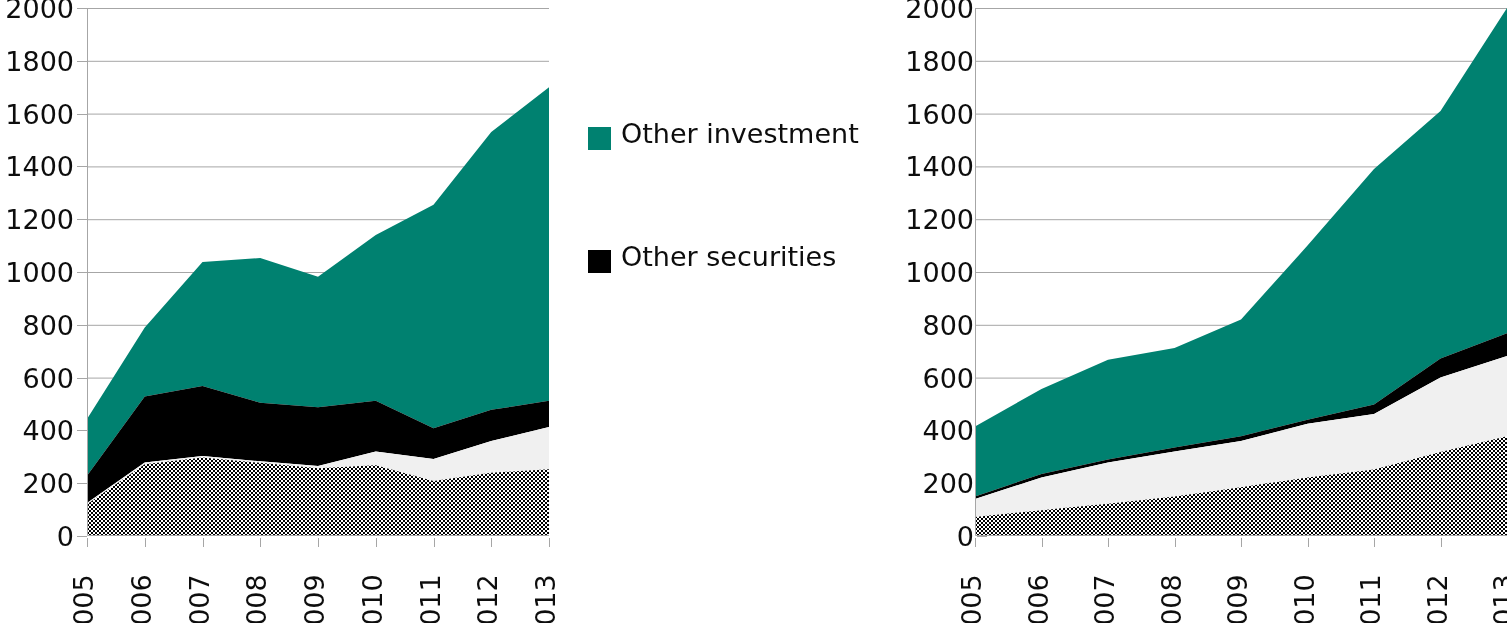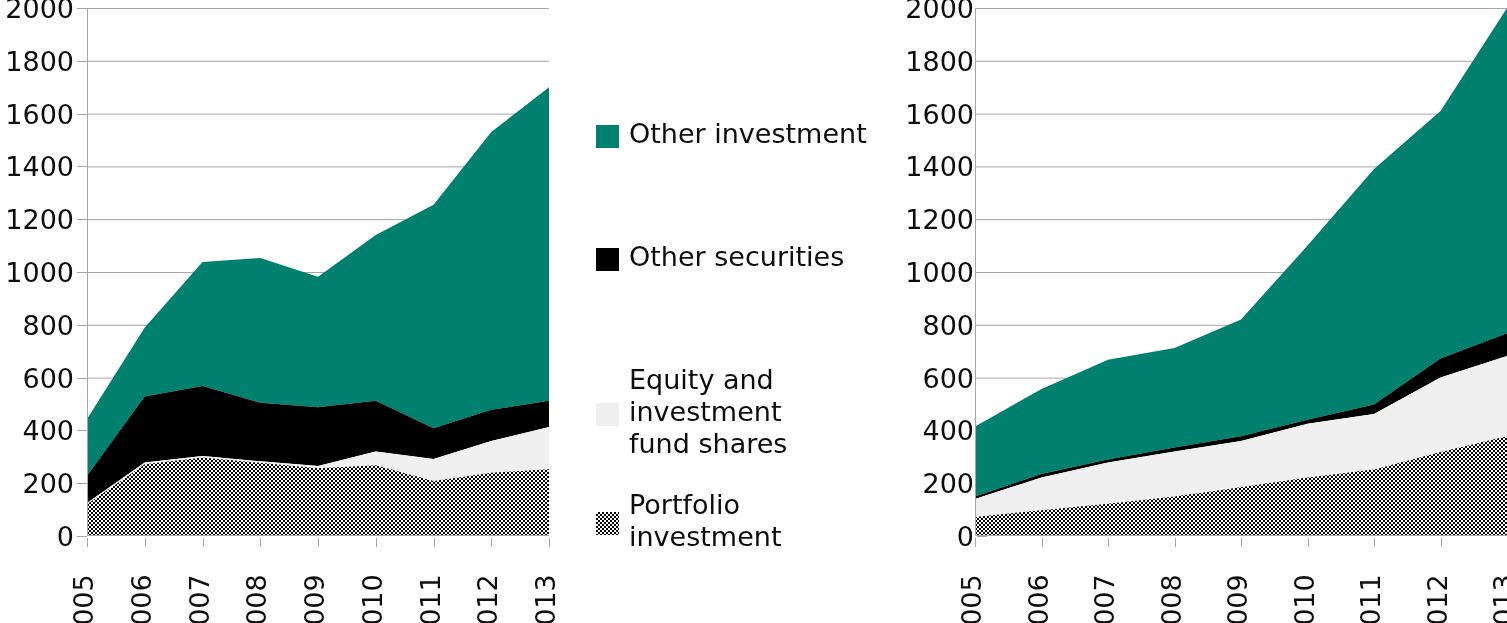--- a/index.html
+++ b/index.html
@@ -38,22 +38,22 @@
     color:#0d0d0d;
     transform-origin:left top;
     transform:rotate(-90deg) translate(-100%,0);
     white-space:nowrap;
   }
 
   #legend{
     position:absolute;left:588px;top:0;width:300px;height:623px;
   }
   .legend-item{
-    position:absolute;left:8px;
-    display:flex;align-items:center;
+    position:absolute;left:0;
+    display:flex;align-items:flex-end;
   }
   .legend-swatch{
     width:23px;height:23px;flex:0 0 23px;margin-right:10px;margin-top:4px;
   }
   .legend-label{
     font-size:27px;line-height:32px;color:#0d0d0d;
     white-space:pre-line;
   }
   .sw-teal{background:#008170;}
   .sw-black{background:#000000;}
@@ -148,29 +148,20 @@
 
   <div id="legend">
     <div class="legend-item" style="top:118px;">
       <span class="legend-swatch sw-teal"></span>
       <span class="legend-label">Other investment</span>
     </div>
     <div class="legend-item" style="top:241px;">
       <span class="legend-swatch sw-black"></span>
       <span class="legend-label">Other securities</span>
     </div>
-    <div class="legend-item" style="top:364px;">
-      <span class="legend-swatch sw-lightgray"></span>
-      <span class="legend-label">Equity and investment
-fund shares</span>
-    </div>
-    <div class="legend-item" style="top:489px;">
-      <span class="legend-swatch sw-hatch"></span>
-      <span class="legend-label">Portfolio investment</span>
-    </div>
   </div>
 
   <div class="chart-block" id="chart-right">
     <div class="yaxis-labels" id="y-right" style="left:0;">
         <div class="ytick" style="top: 8px;">2000</div>
         <div class="ytick" style="top: 60.8px;">1800</div>
         <div class="ytick" style="top: 113.6px;">1600</div>
         <div class="ytick" style="top: 166.4px;">1400</div>
         <div class="ytick" style="top: 219.2px;">1200</div>
         <div class="ytick" style="top: 272px;">1000</div>

